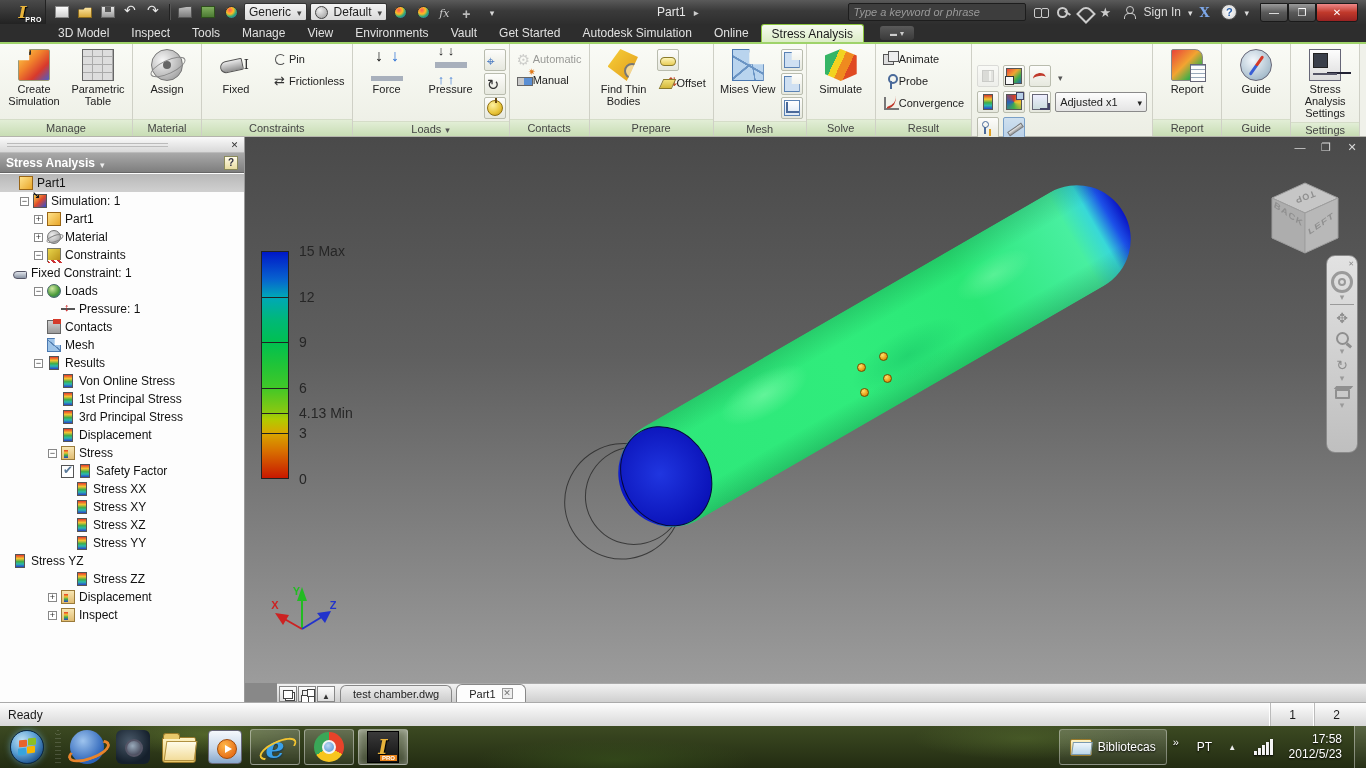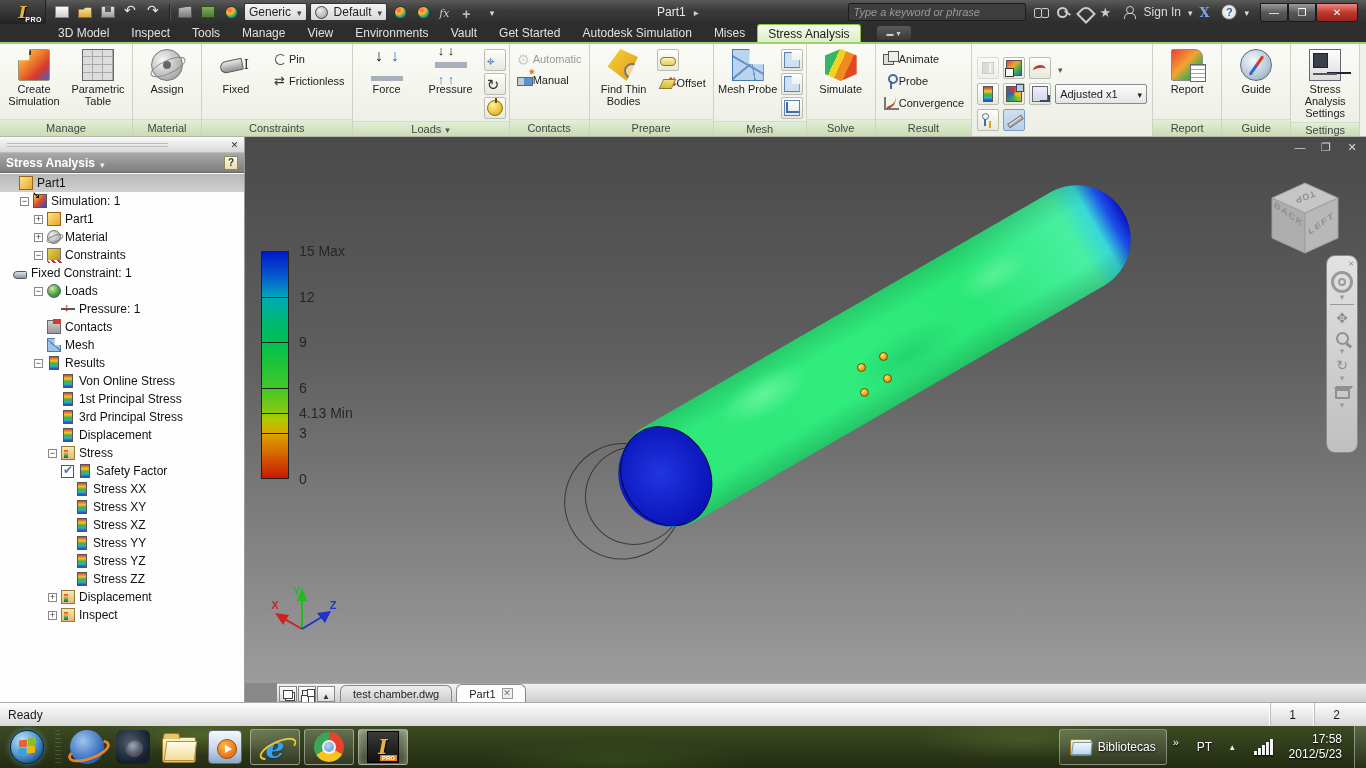--- a/index.html
+++ b/index.html
@@ -113,21 +113,21 @@
   .i-convergence:before{content:"";position:absolute;left:1px;bottom:1px;width:13px;height:11px;border-left:2px solid #777;border-bottom:2px solid #777;}
   .i-convergence:after{content:"";position:absolute;left:3px;bottom:3px;width:11px;height:9px;border-bottom:2.5px solid #c0392b;border-radius:0 0 100% 0;transform:rotate(-12deg);}
   .i-report{background:linear-gradient(135deg,#e8433a,#f2a431 45%,#3fae49 75%,#2a62b8);border:1px solid #888;border-radius:2px 8px 2px 2px;}
   .i-report:after{content:"";position:absolute;right:-4px;bottom:-2px;width:14px;height:16px;background:#fdfdfd;border:1px solid #667;background-image:repeating-linear-gradient(0deg,transparent 0 3px,#9ab 3px 4px);}
   .i-guide{border-radius:50%;background:radial-gradient(circle at 40% 35%,#f4f8fc,#aabfce 70%,#7c96a8);border:1px solid #667;}
   .i-guide:after{content:"";position:absolute;left:46%;top:12%;width:3px;height:76%;background:linear-gradient(#d43a2a 50%,#3a5fd4 50%);transform:rotate(35deg);border-radius:2px;}
   .i-settings{background:linear-gradient(#fdfdfd,#dcdcdc);border:1px solid #667;}
   .i-settings:before{content:"";position:absolute;left:3px;top:3px;width:13px;height:13px;background:#3a3f4a;border:1px solid #222;}
   .i-settings:after{content:"";position:absolute;left:3px;bottom:5px;width:24px;height:2px;background:#556;box-shadow:14px -1px 0 -0px #223;}
   
-  .dbody{padding:12px 5px;}
+  .dbody{padding:20px 5px;}
   .dgrid{display:grid;grid-template-columns:24px 24px 24px auto;grid-auto-rows:24px;gap:2px;align-items:center;}
   .pressed{background:linear-gradient(#cfe0ef,#b8d0e8)!important;border-color:#7aa0c8!important;}
   .sc-same{background:linear-gradient(90deg,#bbb 0 6px,transparent 6px 8px,#ccc 8px);height:12px!important;width:12px!important;border:1px solid #999;}
   .sc-colorbar{background:linear-gradient(135deg,#e8433a,#f2a431 40%,#3fae49 70%,#2a62b8);border:1px solid #555;}
   .sc-colorbar:after{content:"";position:absolute;left:-2px;bottom:-2px;width:7px;height:7px;background:#f8f8f8;border:1px solid #333;}
   .sc-curve:before{content:"";position:absolute;left:1px;top:5px;width:13px;height:7px;border-top:3px solid #c0392b;border-radius:50% 50% 0 0;transform:rotate(-8deg);}
   .sc-legend{background:linear-gradient(#d43a2a,#f2c431 30%,#3fae49 55%,#2ab8b0 75%,#2a42c8);border:1px solid #555;width:10px!important;margin:0 3px;}
   .sc-contour{background:conic-gradient(#d43a2a,#f2c431,#3fae49,#2a62b8,#d43a2a);border:1px solid #555;}
   .sc-contour:after{content:"";position:absolute;right:-3px;top:-3px;width:6px;height:6px;background:#b8d0e8;border:1px solid #446;}
   .sc-boundary{border:1.5px solid #667;background:linear-gradient(#eef,#cdd);}
@@ -356,21 +356,21 @@
 <div id="ribbontabs">
     <span class="rtab">3D Model</span>
     <span class="rtab">Inspect</span>
     <span class="rtab">Tools</span>
     <span class="rtab">Manage</span>
     <span class="rtab">View</span>
     <span class="rtab">Environments</span>
     <span class="rtab">Vault</span>
     <span class="rtab">Get Started</span>
     <span class="rtab">Autodesk Simulation</span>
-    <span class="rtab">Mises</span>
+    <span class="rtab">Online</span>
     <span class="rtab active">Stress Analysis</span>
     <div id="ribbon-collapse"></div>
   </div>
 
 <div id="ribbon">
     <div class="rpanel">
       <div class="pbody">
         <div class="btn-big">
           <div class="bicon i-create-simulation"></div>
           <div class="blabel">Create Simulation</div>
@@ -477,21 +477,21 @@
         </div>
       </div>
       <div class="plabel">
         <span>Prepare</span>
       </div>
     </div>
     <div class="rpanel">
       <div class="pbody">
         <div class="btn-big">
           <div class="bicon i-mesh-view"></div>
-          <div class="blabel">Mesh Probe</div>
+          <div class="blabel">Mises View</div>
         </div>
         <div class="smallcol">
           <div class="btn-tiny">
             <div class="sicon i-mesh-settings"></div>
           </div>
           <div class="btn-tiny">
             <div class="sicon i-local-mesh-control"></div>
           </div>
           <div class="btn-tiny">
             <div class="sicon i-convergence-settings"></div>
@@ -717,21 +717,21 @@
       <div class="trow" style="padding-left: 62px;">
         <div class="exp exp-none"></div>
         <div class="ti t-result"></div>
         <span>Stress XZ</span>
       </div>
       <div class="trow" style="padding-left: 62px;">
         <div class="exp exp-none"></div>
         <div class="ti t-result"></div>
         <span>Stress YY</span>
       </div>
-      <div class="trow" style="padding-left: 62px;">
+      <div class="trow" style="">
         <div class="exp exp-none"></div>
         <div class="ti t-result"></div>
         <span>Stress YZ</span>
       </div>
       <div class="trow" style="padding-left: 62px;">
         <div class="exp exp-none"></div>
         <div class="ti t-result"></div>
         <span>Stress ZZ</span>
       </div>
       <div class="trow" style="padding-left: 48px;">

